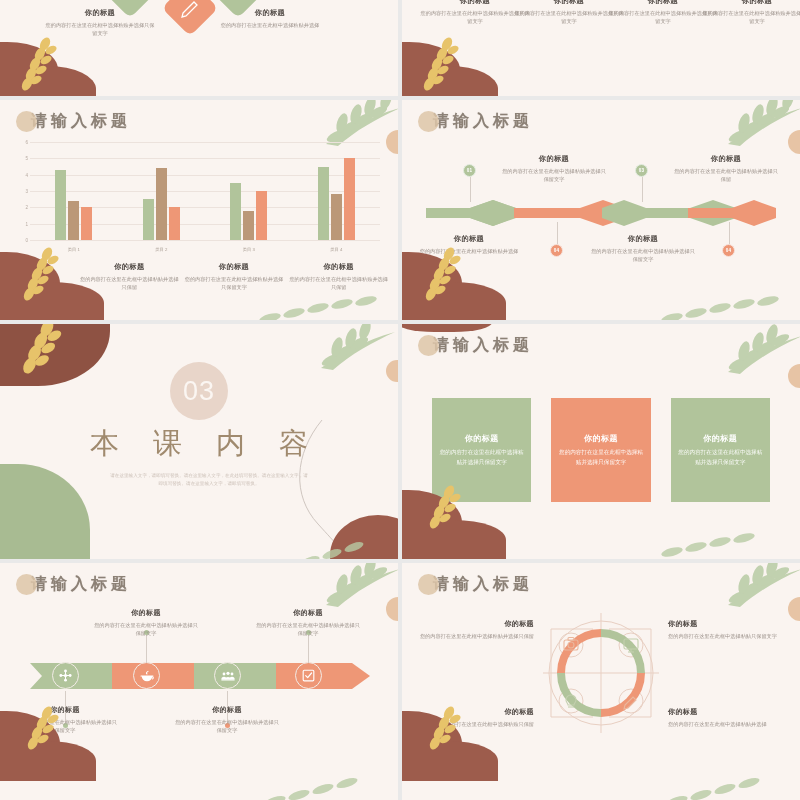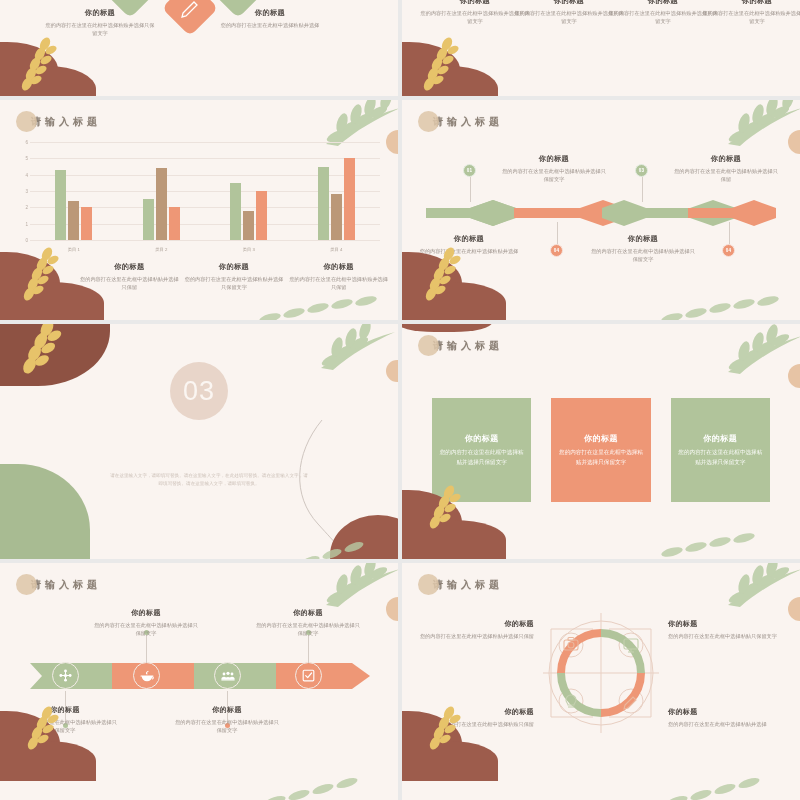--- a/index.html
+++ b/index.html
@@ -38,21 +38,21 @@
   .leafspray { position: absolute; }
   .wheat { position: absolute; }
   
   .sl-head { position: absolute; left: 16px; top: 11px; display: flex; align-items: center; }
   .sl-head .circ {
     width: 21px; height: 21px; border-radius: 50%;
     background: #ddc6a8; opacity: .85;
   }
   .sl-head .ttl {
     margin-left: -6px;
-    font-size: 10px; letter-spacing: 4px; color: #8c8176; font-weight: 700;
+    font-size: 16px; letter-spacing: 4px; color: #8c8176; font-weight: 700;
     text-shadow: 0 0 1px rgba(140,129,118,.25);
   }
   
   .chartbox { position: absolute; left: 14px; top: 42px; right: 18px; height: 112px; }
   .grid-lines { position: absolute; inset: 0 0 14px 16px; }
   .grid-lines i {
     position: absolute; left: 0; right: 0; height: 1px; background: #ece2dc; display: block;
   }
   .ytick {
     position: absolute; left: 0; width: 14px; text-align: right;
@@ -452,20 +452,21 @@
     </svg>
     <div class="dot-tan" style="right:-10px;top:36px;width:22px;height:22px;"></div>
 
     <svg class="swoosh" width="60" height="140" viewBox="0 0 60 140">
       <path d="M30 0 C 2 34, 0 76, 26 104 C 46 126, 52 132, 56 140" fill="none" stroke="#cfc6c0" stroke-width="1"></path>
     </svg>
 
     <div class="sec-circ">
       <span>03</span>
     </div>
+    <div class="sec-title">本 课 内 容</div>
     <div class="sec-sub">请在这里输入文字，请即填写替换。请在这里输入文字，在此处填写替换。请在这里输入文字，请即填写替换。请在这里输入文字，请即填写替换。</div>
 
     <div class="blob-brown" style="right:-28px;bottom:-36px;width:96px;height:80px;border-radius:50% 50% 0 0;"></div>
     <svg class="leafspray" style="right:14px;bottom:-10px;" width="90" height="34" viewBox="0 0 90 34">
       <g fill="#b8cba4" opacity=".8">
         <ellipse cx="16" cy="26" rx="10" ry="3.8" transform="rotate(-20 16 26)"></ellipse>
         <ellipse cx="38" cy="19" rx="10" ry="3.8" transform="rotate(-20 38 19)"></ellipse>
         <ellipse cx="60" cy="12" rx="10" ry="3.8" transform="rotate(-20 60 12)"></ellipse>
       </g>
     </svg>

